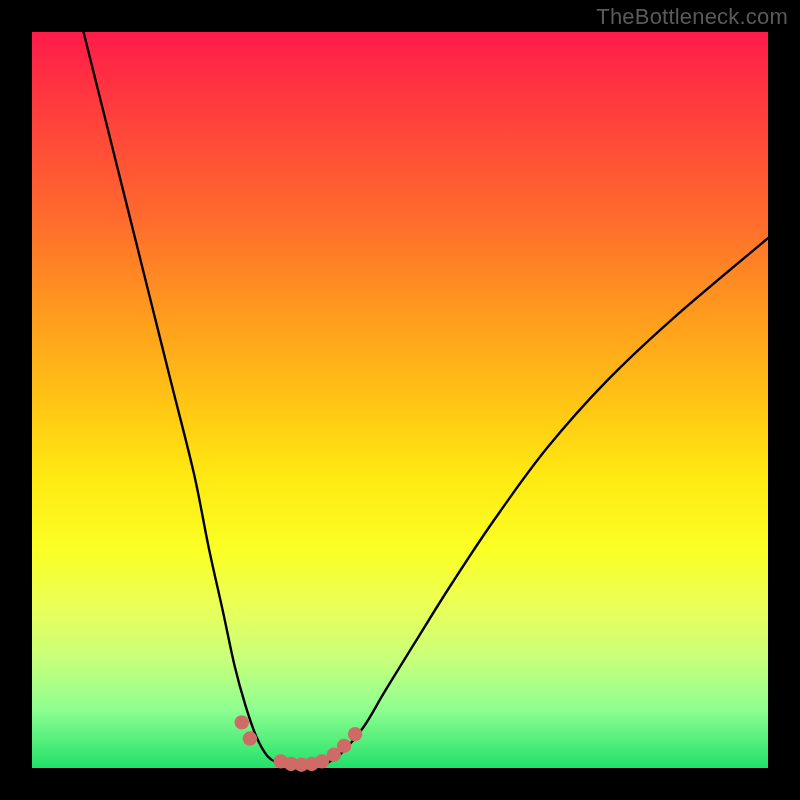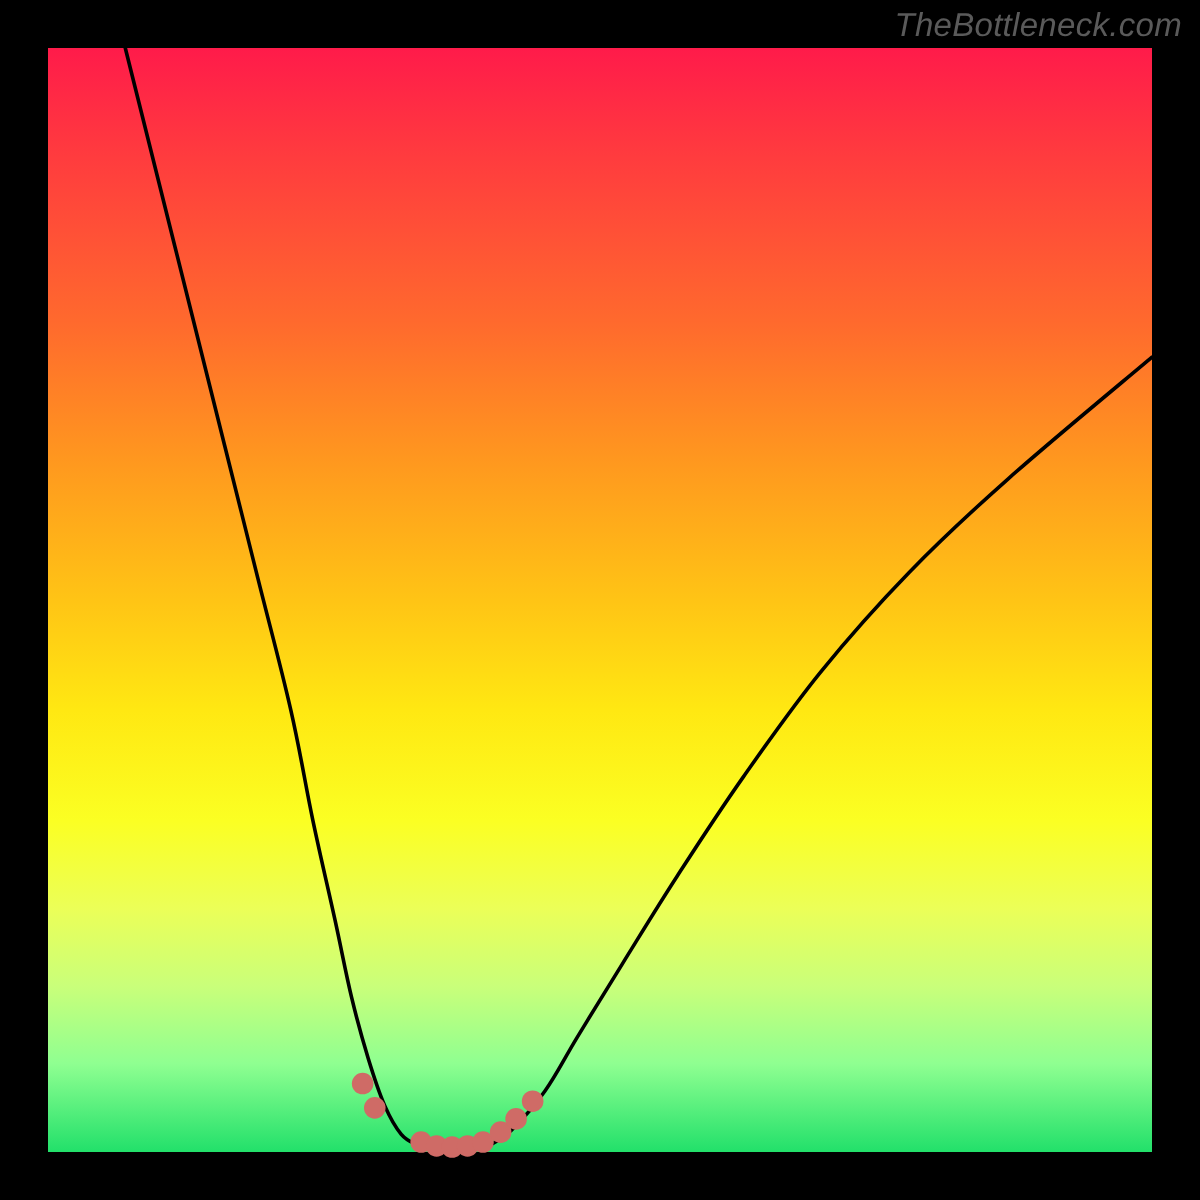--- a/index.html
+++ b/index.html
@@ -1,16 +1,16 @@
 <!DOCTYPE html>
 <html><head>
 <meta charset="utf-8">
 <style>
   html,body{margin:0;padding:0;width:800px;height:800px;background:#000;overflow:hidden;font-family:Arial,Helvetica,sans-serif;}
-  .frame{position:absolute;top:0;left:0;width:800px;height:636px;background:#000;font-style:italic;}
+  .frame{position:absolute;top:0;left:0;width:800px;height:636px;background:#000;}
   .plot{
     position:absolute;
     left:32px;top:32px;width:736px;height:736px;
     background:linear-gradient(to bottom,
       #ff1b4a 0%,
       #ff3c3e 10%,
       #ff6a2d 25%,
       #ff9a1e 38%,
       #ffc415 50%,
       #ffe812 60%,

